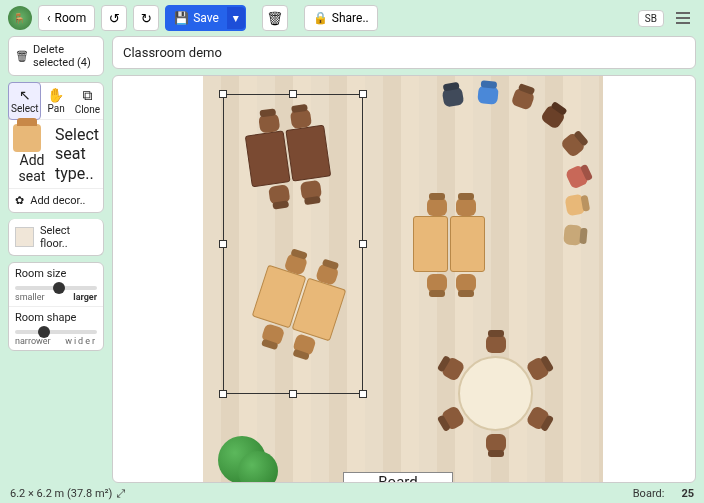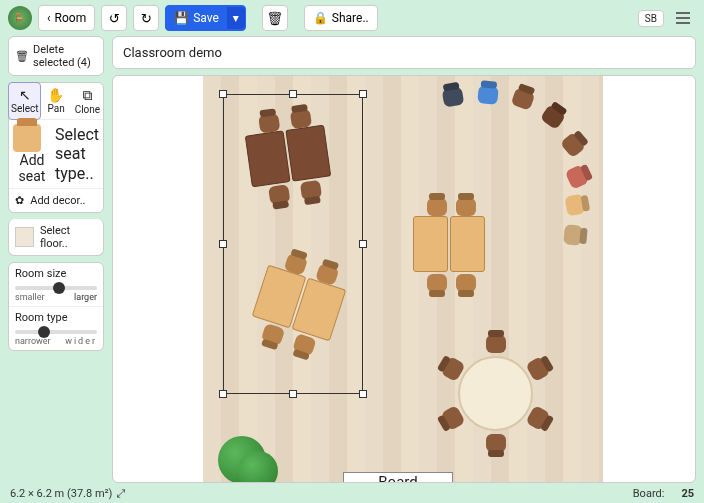--- a/index.html
+++ b/index.html
@@ -32,21 +32,21 @@
   .side-item { display:flex; align-items:center; padding:5px 6px; gap:6px; font-size:11px; cursor:pointer; border-top:1px solid #eee; }
   .toggle { width:30px; height:16px; background:#ddd; border-radius:8px; position:relative; cursor:pointer; }
   .toggle::after { content:''; position:absolute; width:12px; height:12px; background:#333; border-radius:50%; top:2px; left:2px; }
   .toggle.on { background:#3dd598; }
   .toggle.on::after { left:16px; }
   .floor-sw { width:20px; height:20px; background:#f0e6d8; border:1px solid #ccc; }
   .slider-box { padding:4px 6px; font-size:11px; }
   .slider-track { height:4px; background:#ddd; border-radius:2px; position:relative; margin:6px 0 2px; }
   .slider-thumb { position:absolute; width:12px; height:12px; background:#333; border-radius:50%; top:-4px; }
   .slider-labels { display:flex; justify-content:space-between; font-size:9px; color:#666; }
-  .slider-labels .bold { font-weight:normal; color:#333; }
+  .slider-labels .bold { font-weight:bold; color:#333; }
   .right-col { flex:1; display:flex; flex-direction:column; gap:6px; }
   .titlebar { background:#fff; border:1px solid #ccc; border-radius:6px; padding:8px 10px; font-size:13px; }
   .canvas { flex:1; background:#fff; border:1px solid #ccc; border-radius:6px; position:relative; overflow:hidden; }
   .room { position:absolute; background:repeating-linear-gradient(90deg,#e8dcc8 0 18px,#e2d4be 18px 36px,#ecdfca 36px 54px); }
   .board { position:absolute; background:#fff; border:1px solid #888; font-size:15px; text-align:center; }
   .sel-box { position:absolute; border:1px solid #333; }
   .handle { position:absolute; width:8px; height:8px; background:#fff; border:1px solid #333; }
   .desk { position:absolute; }
   .desktop-rect { background:#e8b878; border:1px solid #b88848; border-radius:3px; }
   .desktop-dark { background:#7a4a32; border:1px solid #5a3422; }
@@ -130,21 +130,21 @@
         <div>Room size</div>
         <div class="slider-track">
             <div class="slider-thumb" style="left:46%"></div>
           </div>
         <div class="slider-labels">
             <span>smaller</span>
             <span class="bold">larger</span>
           </div>
       </div>
       <div class="slider-box" style="border-top:1px solid #eee">
-        <div>Room type</div>
+        <div>Room shape</div>
         <div class="slider-track">
             <div class="slider-thumb" style="left:28%"></div>
           </div>
         <div class="slider-labels">
             <span>narrower</span>
             <span style="letter-spacing:2px">wider</span>
           </div>
       </div>
     </div>
   </div>

